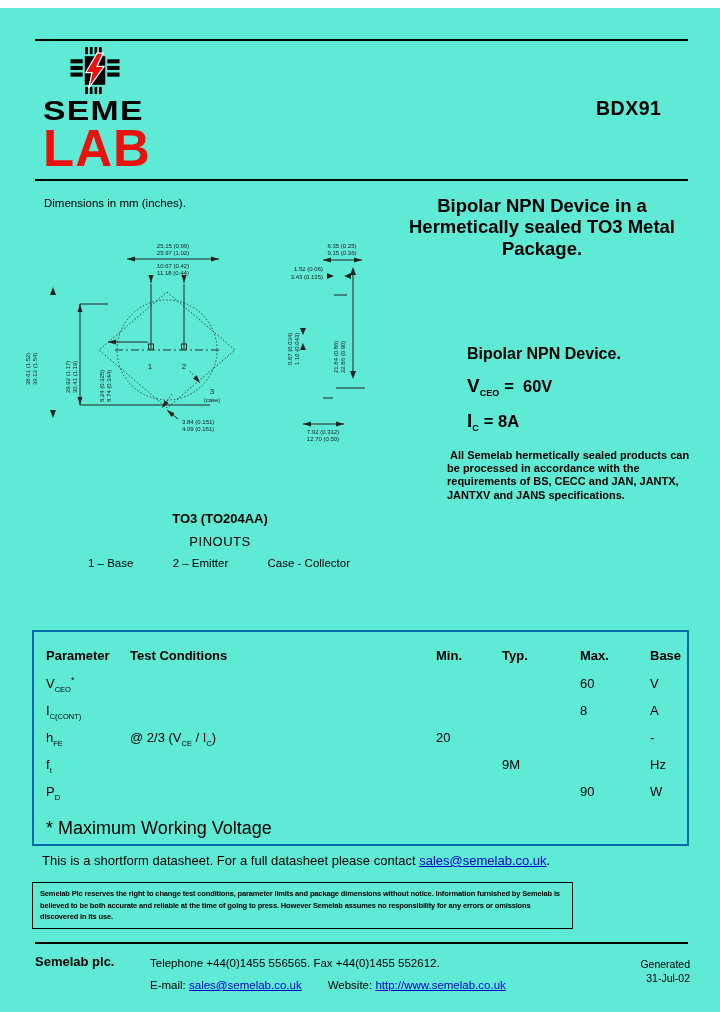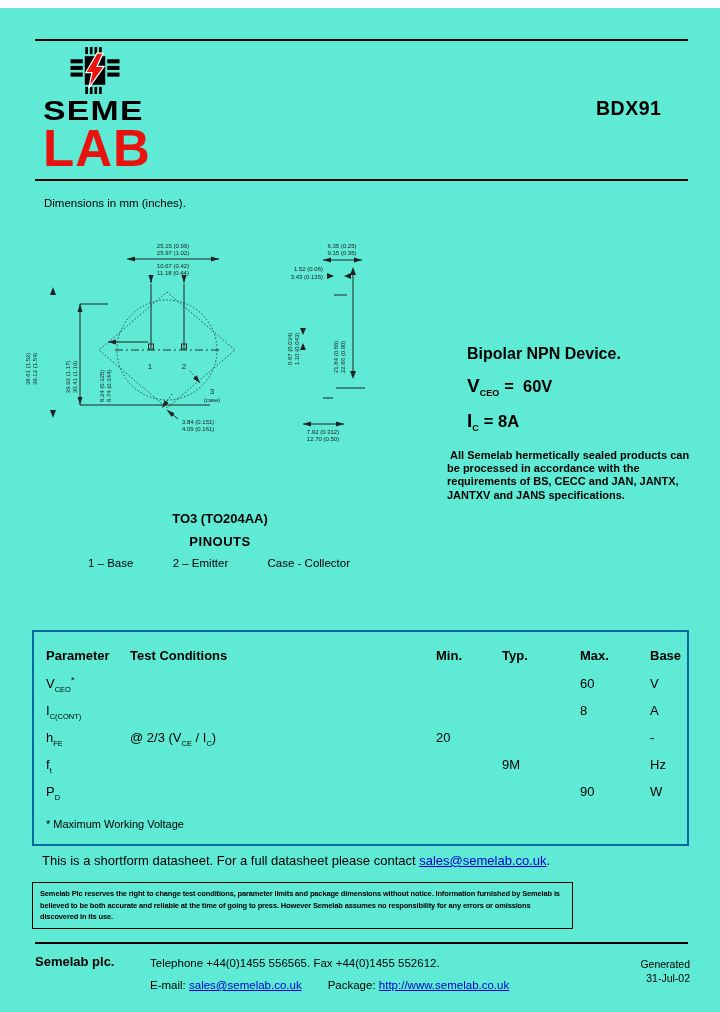--- a/index.html
+++ b/index.html
@@ -25,34 +25,34 @@
   
   .pkg{position:absolute;left:20px;top:230px;}
   .pkg text{font-size:6px;fill:#222;}
   .pkg .p{font-size:8px;}
   .pkg line,.pkg path,.pkg circle{stroke:#222;stroke-width:1;fill:none;}
   .pkg .dot{stroke-dasharray:1.5 2;stroke-width:0.8;}
   .pkg .cdash{stroke-dasharray:8 3 2 3;stroke-width:0.9;}
   .pkg polygon{fill:#222;stroke:none;}
   
   .pkgname{position:absolute;left:55px;top:503px;width:330px;text-align:center;font-size:13px;font-weight:bold;}
-  .pinouts{position:absolute;left:55px;top:526px;width:330px;text-align:center;font-size:13px;font-weight:bold;letter-spacing:0.5px;}
+  .pinouts{position:absolute;left:55px;top:526px;width:330px;text-align:center;font-size:13px;font-weight:normal;letter-spacing:0.5px;}
   .pinrow{position:absolute;left:88px;top:549px;width:262px;display:flex;justify-content:space-between;font-size:11.5px;}
   
   .spec-table{position:absolute;left:32px;top:622px;width:657px;height:216px;border:2px solid #0369a1;box-sizing:border-box;padding-top:9px;}
   .trow{display:grid;grid-template-columns:96px 298px 66px 70px 74px 1fr;height:27px;align-items:center;font-size:13px;}
   .trow.head{height:29px;font-weight:bold;}
   .c1{padding-left:12px;}
   .c2{padding-left:0;}
   .c3,.c4{padding-left:8px;}
   .c5{padding-left:16px;}
   .c6{padding-left:12px;}
   .sb{font-size:7.5px;vertical-align:sub;line-height:0;}
   .sp{font-size:9px;vertical-align:super;line-height:0;}
-  .footnote{margin-top:13px;padding-left:12px;font-size:11px;}
+  .footnote{margin-top:13px;padding-left:12px;font-size:18px;}
   
   .shortform{position:absolute;left:42px;top:845px;font-size:13px;}
   .link{color:#0000cc;text-decoration:underline;cursor:pointer;}
   .disclaimer{position:absolute;left:32px;top:874px;width:541px;height:47px;border:1px solid #000;box-sizing:border-box;padding:5px 7px;font-size:7.5px;font-weight:bold;line-height:1.55;letter-spacing:-0.15px;overflow:hidden;}
   
   .company{position:absolute;left:35px;top:946px;font-size:13px;font-weight:bold;}
   .phone{position:absolute;left:150px;top:949px;font-size:11.5px;}
   .emailrow{position:absolute;left:150px;top:971px;font-size:11.5px;}
   .weblabel{margin-left:26px;}
   .generated{position:absolute;left:612px;top:949px;width:78px;text-align:right;font-size:10.5px;line-height:14px;}
@@ -87,20 +87,21 @@
     </svg>
     <div class="seme">SEME</div>
     <div class="lab">LAB</div>
   </div>
 
   <div class="partnum">BDX91</div>
 
   <div class="rule" style="left:35px;top:171px;width:653px;height:2px;"></div>
 
   <div class="dimsnote">Dimensions in mm (inches).</div>
+  <div class="pkgtitle">Bipolar NPN Device in a Hermetically sealed TO3 Metal Package.</div>
 
   <svg class="pkg" width="365" height="205" viewBox="0 0 365 205">
     <defs>
       <marker id="ar" markerWidth="9" markerHeight="7" refX="8" refY="3" orient="auto-start-reverse" markerUnits="userSpaceOnUse">
         <polygon points="0,0.5 8,3 0,5.5"></polygon>
       </marker>
     </defs>
 
     <text x="153" y="10" text-anchor="middle">25.15 (0.99)</text>
     <text x="153" y="17" text-anchor="middle">25.97 (1.02)</text>
@@ -241,20 +242,20 @@
     <span>This is a shortform datasheet. For a full datasheet please contact </span><a class="link">sales@semelab.co.uk</a><span>.</span>
   </div>
 
   <div class="disclaimer">Semelab Plc reserves the right to change test conditions, parameter limits and package dimensions without notice. Information furnished by Semelab is believed to be both accurate and reliable at the time of going to press. However Semelab assumes no responsibility for any errors or omissions discovered in its use.</div>
 
   <div class="rule" style="left:35px;top:934px;width:653px;height:2px;"></div>
 
   <div class="company">Semelab plc.</div>
   <div class="phone">Telephone +44(0)1455 556565. Fax +44(0)1455 552612.</div>
   <div class="emailrow">
-    <span>E-mail: </span><a class="link">sales@semelab.co.uk</a><span class="weblabel">Package: </span><a class="link">http://www.semelab.co.uk</a>
+    <span>E-mail: </span><a class="link">sales@semelab.co.uk</a><span class="weblabel">Website: </span><a class="link">http://www.semelab.co.uk</a>
   </div>
   <div class="generated">
     <div>Generated</div>
     <div>31-Jul-02</div>
   </div>
 
 </div>
 
 </body></html>

